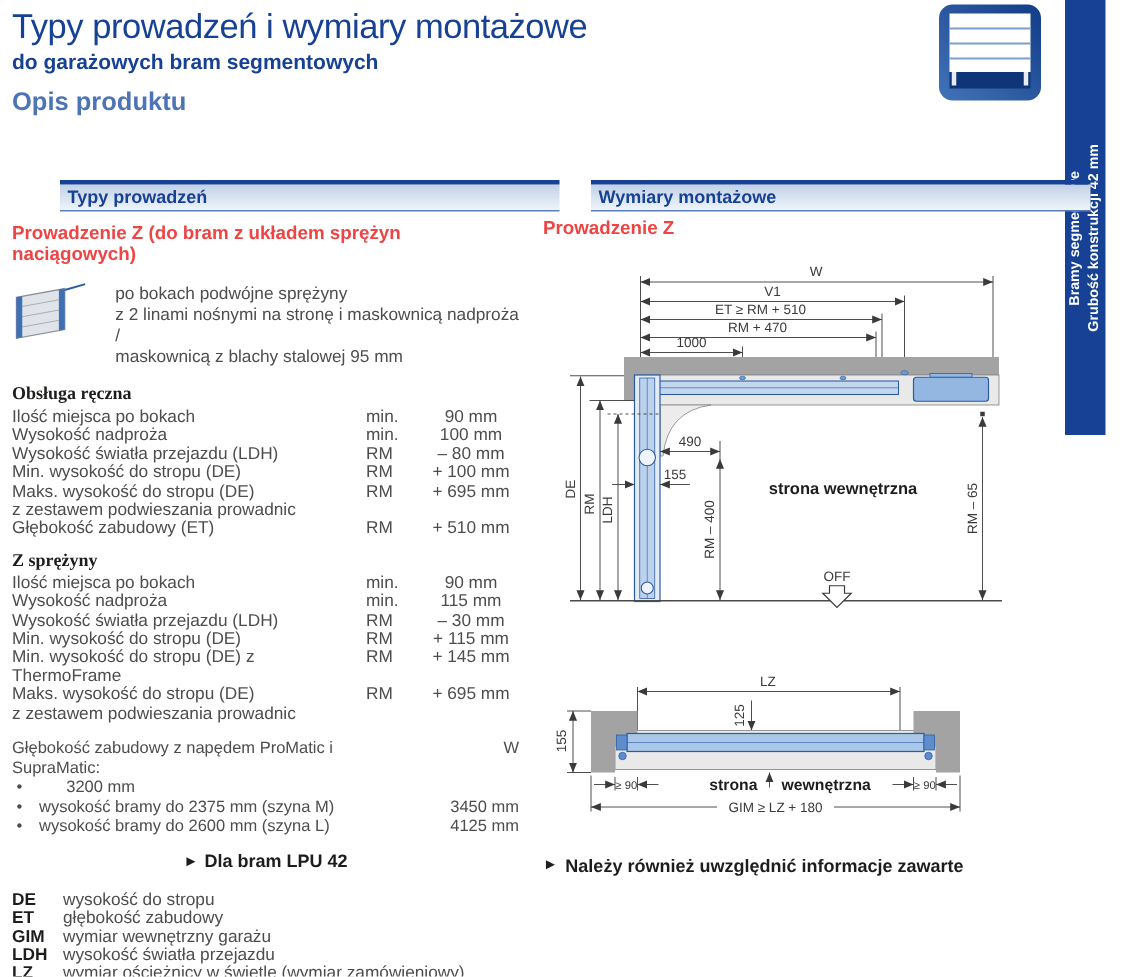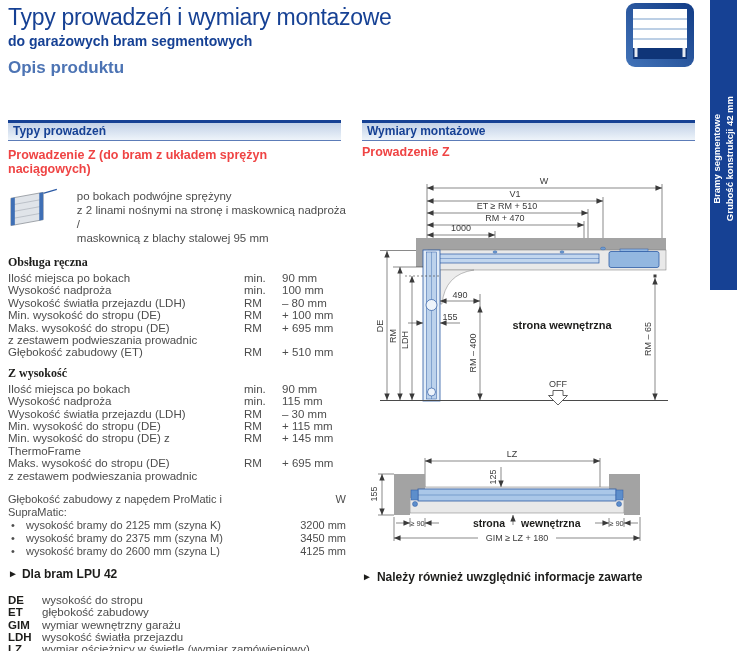--- a/index.html
+++ b/index.html
@@ -14,38 +14,38 @@
   .page-opis{position:absolute;left:8px;top:58px;font-size:17px;font-weight:bold;color:#4d74b4;}
   .door-icon{position:absolute;left:625px;top:2px;width:70px;height:66px;}
   .vtab{position:absolute;left:710px;top:0;width:27px;height:290px;background:#164194;
         display:flex;flex-direction:row;align-items:center;justify-content:center;gap:1px;padding-top:28px;box-sizing:border-box;}
   .vtab div{writing-mode:vertical-rl;transform:rotate(180deg);color:#ffffff;font-size:9.5px;font-weight:bold;line-height:1.3;white-space:nowrap;}
   
   .col-left{position:absolute;left:8px;top:120px;width:338px;}
   .col-right{position:absolute;left:362px;top:120px;width:345px;}
   .section-bar{border-top:3px solid #164194;border-bottom:1px solid #5c7cb8;
        background:linear-gradient(#c2d1e7,#eef4fa);padding:1px 0 2px 5px;
-       font-size:12px;font-weight:bold;color:#164194;width:333px;box-sizing:border-box;}
+       font-size:12px;font-weight:bold;color:#164194;width:333px;box-sizing:border-box;margin-left:32px;}
   .h-bold{font-size:12.5px;font-weight:bold;color:#ef4444;margin-top:7px;}
   .intro{display:flex;margin-top:11px;gap:20px;}
   .intro-text{font-size:11.5px;color:#4d4d4d;line-height:14px;padding-top:2px;}
   .h-sub{font-size:12px;font-weight:bold;color:#1d1d1b;margin-top:10px;margin-bottom:2px;font-family:Liberation Serif, serif;}
   .row{display:flex;font-size:11.5px;line-height:12.4px;color:#4d4d4d;}
   .row .l{flex:1;}
   .row .q{width:38px;}
-  .row .v{width:64px;text-align:left;}
+  .row .v{width:64px;text-align:center;}
   .depth{margin-top:11px;font-size:11px;line-height:13px;color:#4d4d4d;}
   .depth .dtitle{display:flex;}
   .depth .dtitle .l{flex:1;}
   .depth .dtitle .v{width:64px;text-align:right;}
   .drow{display:flex;}
   .drow .b{width:18px;padding-left:3px;box-sizing:border-box;}
   .drow .l{flex:1;}
   .drow .v{width:64px;text-align:right;}
-  .lpu{margin-top:9px;font-size:12px;font-weight:bold;color:#1d1d1b;}
+  .lpu{margin-top:9px;font-size:12px;font-weight:bold;color:#1d1d1b;text-align:center;}
   .lpu .arr{font-size:10px;margin-right:4px;position:relative;top:-1px;}
   .legend{margin-top:13px;font-size:11.5px;line-height:12.3px;}
   .lrow{display:flex;}
   .lrow .t{width:34px;font-weight:bold;color:#1d1d1b;}
   .lrow .d{flex:1;color:#4d4d4d;}
   
   .col-right .h-bold{margin-top:4px;}
   .draw1{margin-top:9px;display:block;}
   .draw2{margin-top:30px;display:block;}
   .note{margin-top:22px;display:flex;font-size:12px;font-weight:bold;color:#1d1d1b;line-height:14.5px;}
@@ -138,21 +138,21 @@
         <span class="q"></span>
         <span class="v"></span>
       </div>
     <div class="row">
         <span class="l">Głębokość zabudowy (ET)</span>
         <span class="q">RM</span>
         <span class="v">+ 510 mm</span>
       </div>
   </div>
 
-  <div class="h-sub" style="margin-top:7px;">Z wysokość</div>
+  <div class="h-sub" style="margin-top:7px;">Z sprężyny</div>
   <div>
     <div class="row">
         <span class="l">Ilość miejsca po bokach</span>
         <span class="q">min.</span>
         <span class="v">90 mm</span>
       </div>
     <div class="row">
         <span class="l">Wysokość nadproża</span>
         <span class="q">min.</span>
         <span class="v">115 mm</span>
@@ -184,21 +184,20 @@
       </div>
   </div>
 
   <div class="depth">
     <div class="dtitle">
         <span class="l">Głębokość zabudowy z napędem ProMatic i SupraMatic:</span>
         <span class="v">W</span>
       </div>
     <div class="drow">
         <span class="b">•</span>
-        <span class="l">wysokość bramy do 2125 mm (szyna K)</span>
         <span class="v">3200 mm</span>
       </div>
     <div class="drow">
         <span class="b">•</span>
         <span class="l">wysokość bramy do 2375 mm (szyna M)</span>
         <span class="v">3450 mm</span>
       </div>
     <div class="drow">
         <span class="b">•</span>
         <span class="l">wysokość bramy do 2600 mm (szyna L)</span>

